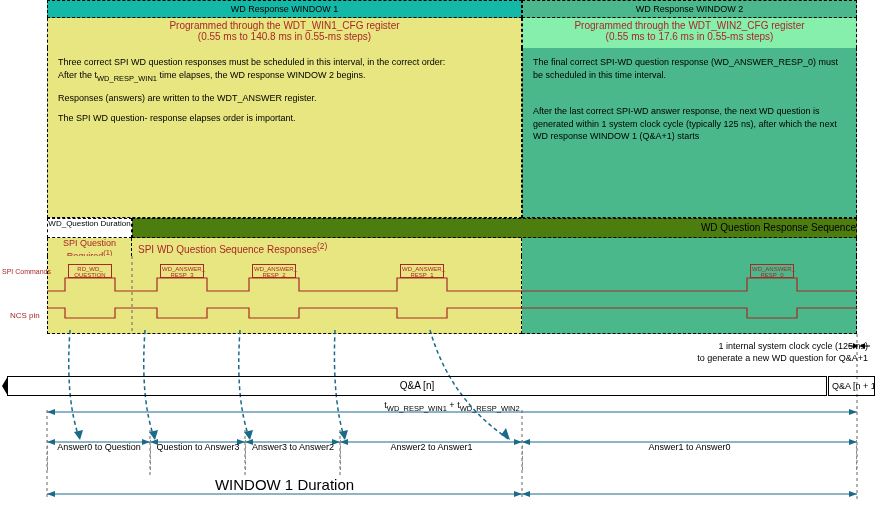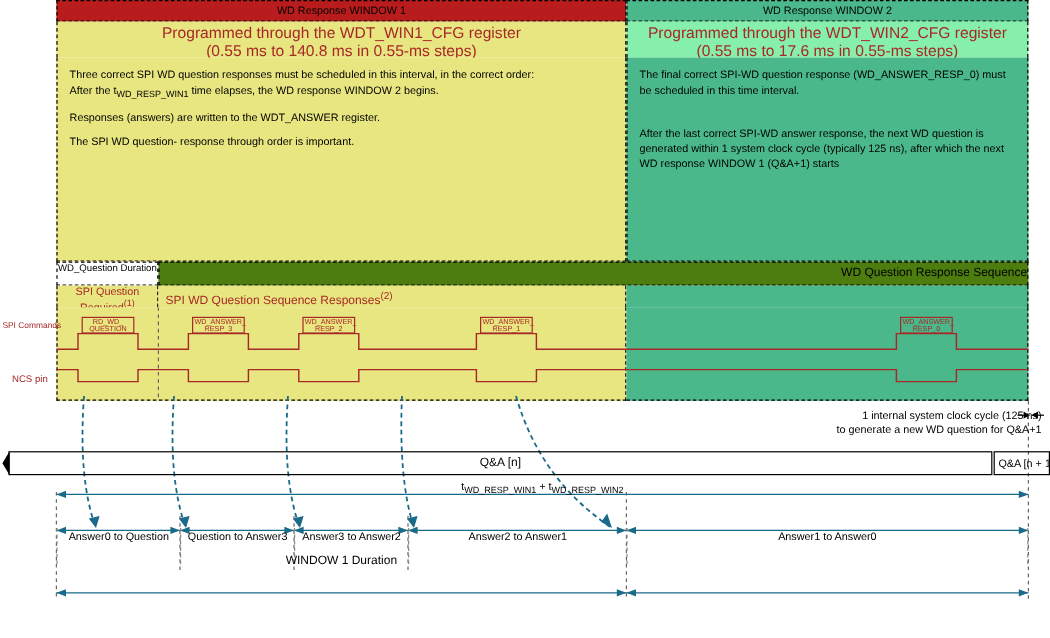--- a/index.html
+++ b/index.html
@@ -3,21 +3,21 @@
 <meta charset="utf-8">
 <style>
   * { margin: 0; padding: 0; box-sizing: border-box; }
   body { font-family: Arial, sans-serif; font-size: 9px; width: 875px; height: 532px; position: relative; overflow: hidden; }
   .container { position: relative; width: 875px; height: 532px; }
   .header-row { display: flex; height: 18px; position: absolute; top: 0; left: 47px; width: 810px; }
   .header-cell { border: 1px dashed #000; text-align: center; line-height: 16px; font-size: 9px; }
   .hc1 { width: 475px; }
   .hc2 { width: 335px; background: #4ab88a; }
   .prog-row { display: flex; height: 30px; position: absolute; top: 18px; left: 47px; width: 810px; }
-  .prog-cell { border-left: 1px dashed #000; border-right: 1px dashed #000; text-align: center; color: #a82828; font-size: 13px; padding-top: 2px; }
+  .prog-cell { border-left: 1px dashed #000; border-right: 1px dashed #000; text-align: center; color: #a82828; font-size: 10px; padding-top: 2px; }
   .pc1 { width: 475px; background: #e8e680; }
   .pc2 { width: 335px; background: #86efac; }
   .desc-row { display: flex; height: 170px; position: absolute; top: 48px; left: 47px; width: 810px; }
   .desc-cell { border: 1px dashed #000; border-top: none; padding: 8px 10px; font-size: 9px; line-height: 1.4; }
   .dc1 { width: 475px; background: #e8e680; }
   .dc2 { width: 335px; background: #4ab88a; }
   .bullet-list { padding-left: 30px; margin: 4px 0; }
   .bullet-list li { list-style: disc; margin-left: 10px; }
   .seq-row { display: flex; height: 20px; position: absolute; top: 218px; left: 47px; width: 810px; }
   .seq-req { width: 85px; border: 1px dashed #000; text-align: center; font-size: 8px; line-height: 1.1; padding-top: 1px; background: #fff; }
@@ -43,32 +43,32 @@
   .arrow-head { fill: #1a6a8a; }
   .clock-note { position: absolute; top: 341px; right: 7px; font-size: 9px; text-align: right; line-height: 1.3; }
   .qa-bar { position: absolute; top: 376px; left: 0; width: 875px; height: 22px; padding-left: 28px; }
   .qa-main { position: absolute; left: 7px; width: 820px; height: 20px; border: 1px solid #000; text-align: center; line-height: 18px; font-size: 10px; }
   .qa-main::before, .qa-main::after { content: ""; position: absolute; top: -1px; width: 0; height: 0; border-top: 10px solid transparent; border-bottom: 10px solid transparent; }
   .qa-main::before { left: -6px; border-right: 6px solid #000; }
   .qa-next { position: absolute; left: 828px; width: 47px; height: 20px; border: 1px solid #000; font-size: 9px; line-height: 18px; padding-left: 3px; overflow: hidden; white-space: nowrap; }
   .twd-label { position: absolute; top: 400px; left: 47px; width: 810px; text-align: center; font-size: 9px; }
   .answer-row { position: absolute; top: 440px; left: 47px; width: 810px; height: 30px; display: flex; font-size: 9px; }
   .ans-cell { text-align: center; border-left: 1px dashed #888; padding-top: 2px; }
-  .win-row { position: absolute; top: 462px; left: 47px; width: 810px; display: flex; font-size: 10px; }
+  .win-row { position: absolute; top: 476px; left: 47px; width: 810px; display: flex; font-size: 15px; }
   .win-cell { text-align: center; }
   .dim-arrow { stroke: #1a6a8a; stroke-width: 1; }
   svg.overlay { position: absolute; top: 0; left: 0; pointer-events: none; }
 </style>
 </head>
 <body>
 
 <div class="container">
 
   <div class="header-row">
-    <div class="header-cell hc1" style="background:#b91c1c">WD Response WINDOW 1</div>
+    <div class="header-cell hc1" style="background:#14b8a6">WD Response WINDOW 1</div>
     <div class="header-cell hc2">WD Response WINDOW 2</div>
   </div>
 
   <div class="prog-row">
     <div class="prog-cell pc1">
       <span>Programmed through the WDT_WIN1_CFG register</span><br>
       <span>(0.55 ms to 140.8 ms in 0.55-ms steps)</span>
     </div>
     <div class="prog-cell pc2">
       <span>Programmed through the WDT_WIN2_CFG register</span><br>
@@ -76,21 +76,21 @@
     </div>
   </div>
 
   <div class="desc-row">
     <div class="desc-cell dc1">
       <p>Three correct SPI WD question responses must be scheduled in this interval, in the correct order:</p>
       <p>
         <span>After the t</span><sub>WD_RESP_WIN1</sub><span> time elapses, the WD response WINDOW 2 begins.</span>
       </p>
       <p style="margin-top:8px"><span>Responses (answers) are written to the WDT_ANSWER register.</span></p>
-      <p style="margin-top:8px">The SPI WD question- response through order is important.</p>
+      <p style="margin-top:8px">The SPI WD question- response elapses order is important.</p>
     </div>
     <div class="desc-cell dc2">
       <p>The final correct SPI-WD question response (WD_ANSWER_RESP_0) must be scheduled in this time interval.</p>
       <p style="margin-top:24px">After the last correct SPI-WD answer response, the next WD question is generated within 1 system clock cycle (typically 125 ns), after which the next WD response WINDOW 1 (Q&amp;A+1) starts</p>
     </div>
   </div>
 
   <div class="seq-row">
     <div class="seq-req">WD_Question Duration</div>
     <div class="seq-main">WD Question Response Sequence</div>

